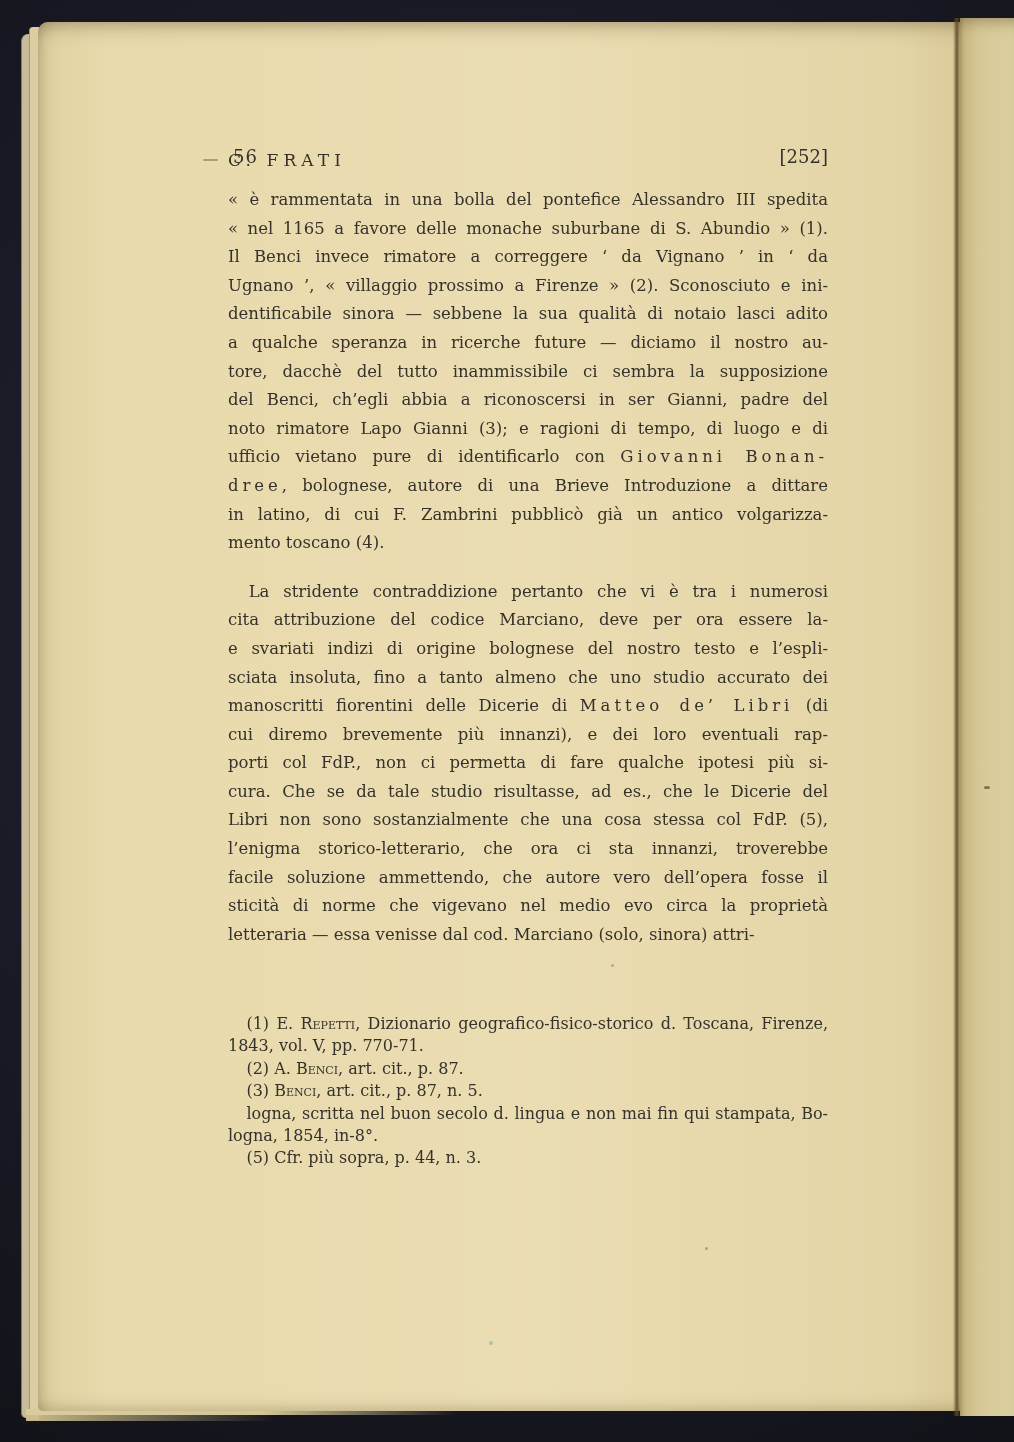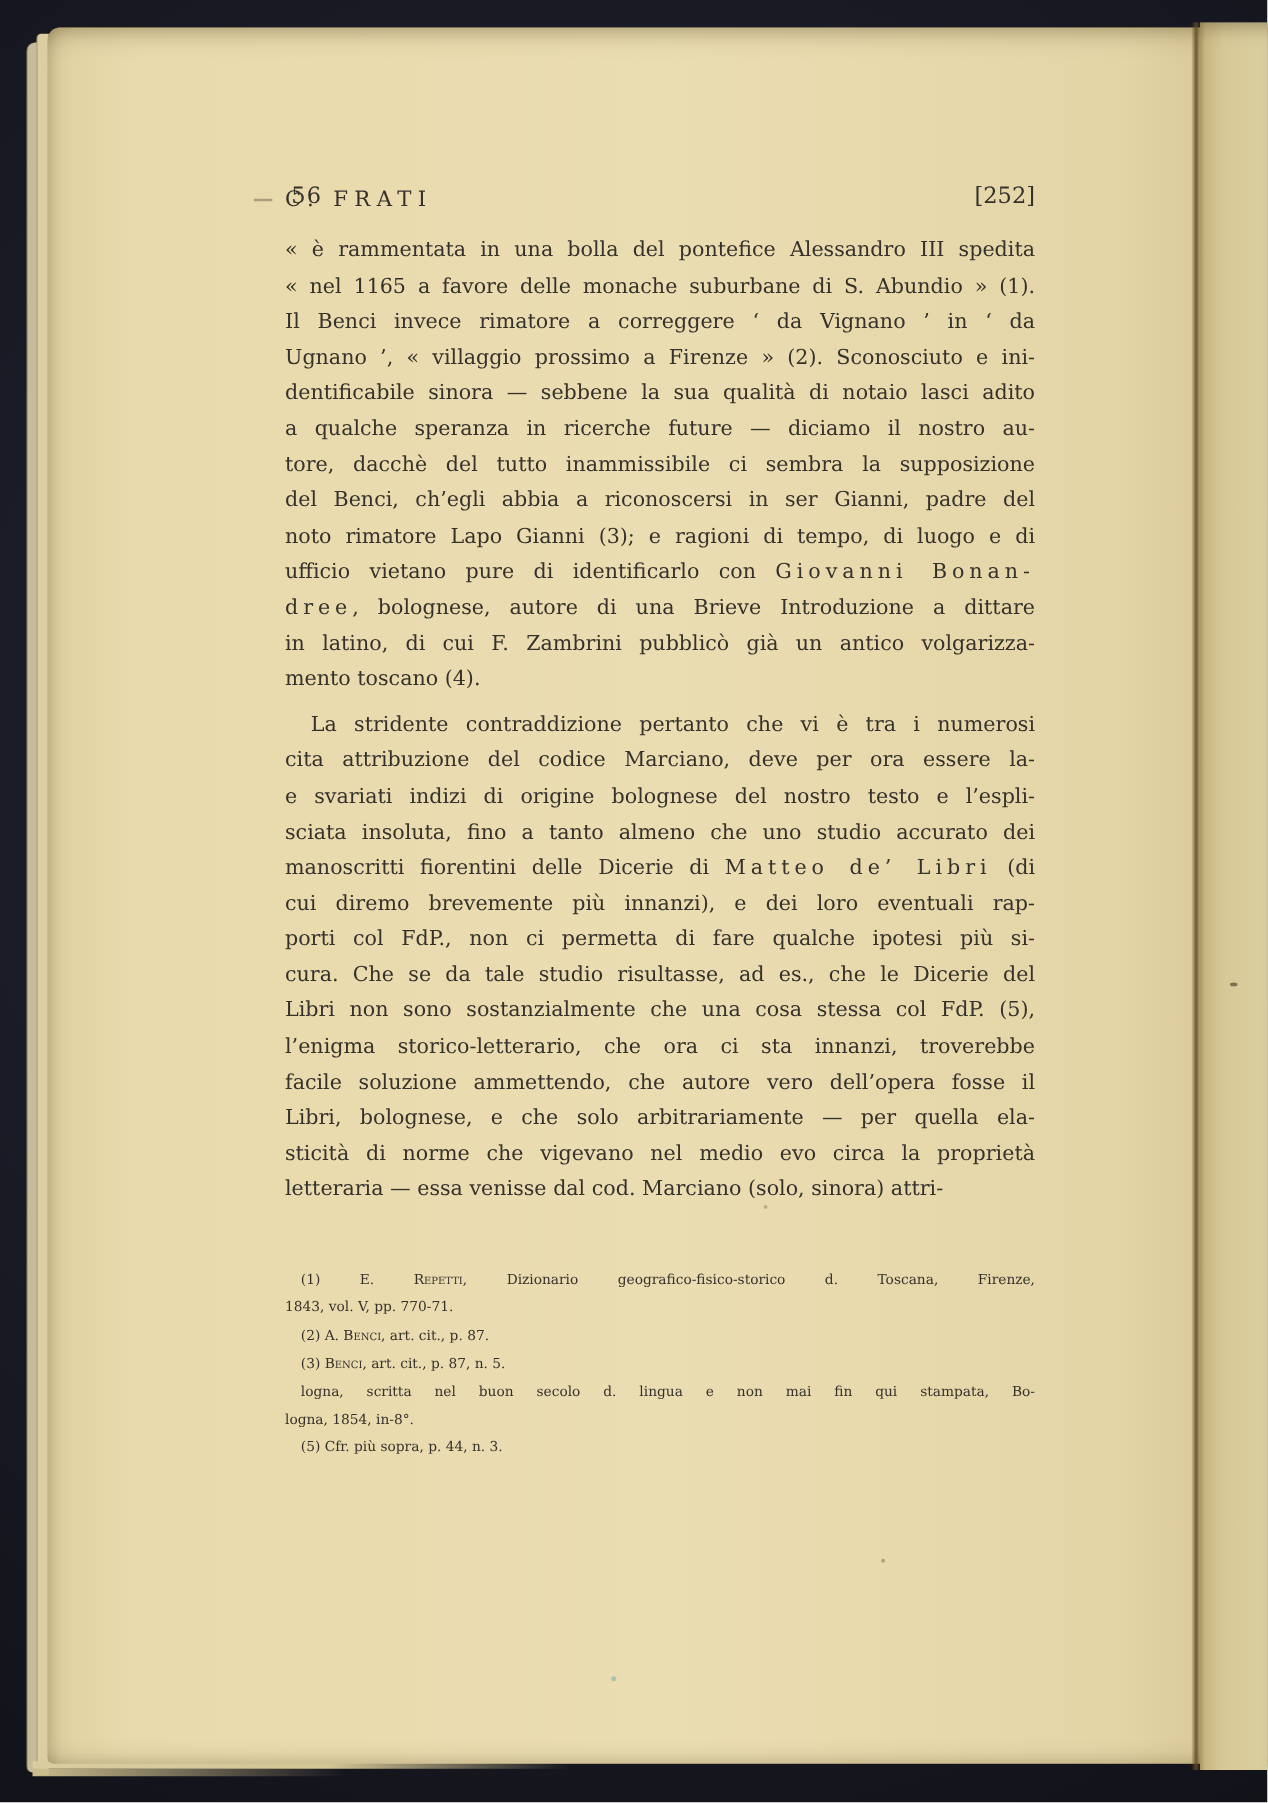--- a/index.html
+++ b/index.html
@@ -43,30 +43,30 @@
   .run-title{position:absolute;left:0;right:0;top:4px;text-align:left;
              font-size:17px;letter-spacing:.3em;}
   .col-ref{position:absolute;right:0;top:0;font-size:18px;text-align:center;}
 
   
   .body-col{position:absolute;left:190px;top:164px;width:600px;
             font-size:16.5px;line-height:28.6px;}
   .para{text-align:justify;}
   .para .line{text-align:justify;text-align-last:justify;text-justify:inter-word;}
   .para .line.last{text-align-last:left;}
-  .p2{margin-top:8px;}
+  .p2{margin-top:20px;}
   .indent-first .line:first-child{text-indent:1.25em;}
 
   .s-i{}
   .s-sc{font-variant:small-caps;}
   .s-sp{letter-spacing:.24em;}
 
   
   .footnotes{position:absolute;left:190px;top:991px;width:600px;
-             font-size:11px;line-height:22.4px;}
+             font-size:16px;line-height:22.4px;}
   .footnote .line{text-align:justify;text-align-last:justify;text-justify:inter-word;}
   .footnote .line.last{text-align-last:left;}
   .footnote.indent-first .line:first-child{text-indent:1.15em;}
 
   
   .artifact{position:absolute;border-radius:50%;}
   .dash{left:203px;top:159px;width:15px;height:2px;border-radius:1px;background:rgba(80,68,45,.4);}
   .spk1{left:984px;top:786px;width:6px;height:3px;background:rgba(90,74,48,.7);}
   .spk2{left:489px;top:1341px;width:4px;height:4px;background:rgba(150,190,180,.8);}
   .spk3{left:705px;top:1247px;width:3px;height:3px;background:rgba(120,100,60,.5);}
@@ -111,21 +111,20 @@
           <div class="line"><span>cita attribuzione del codice Marciano, deve per ora essere la-</span></div>
           <div class="line"><span>e svariati indizi di origine bolognese del nostro testo e l’espli-</span></div>
           <div class="line"><span>sciata insoluta, fino a tanto almeno che uno studio accurato dei</span></div>
           <div class="line"><span>manoscritti fiorentini delle </span><span class="s-i">Dicerie</span><span> di </span><span class="s-sp">Matteo de’ Libri</span><span> (di</span></div>
           <div class="line"><span>cui diremo brevemente più innanzi), e dei loro eventuali rap-</span></div>
           <div class="line"><span>porti col </span><span class="s-i">FdP</span><span>., non ci permetta di fare qualche ipotesi più si-</span></div>
           <div class="line"><span>cura. Che se da tale studio risultasse, ad es., che le </span><span class="s-i">Dicerie</span><span> del</span></div>
           <div class="line"><span>Libri non sono sostanzialmente che una cosa stessa col </span><span class="s-i">FdP</span><span>. (5),</span></div>
           <div class="line"><span>l’enigma storico-letterario, che ora ci sta innanzi, troverebbe</span></div>
           <div class="line"><span>facile soluzione ammettendo, che autore vero dell’opera fosse il</span></div>
-          <div class="line"><span>Libri, bolognese, e che solo arbitrariamente — per quella ela-</span></div>
           <div class="line"><span>sticità di norme che vigevano nel medio evo circa la proprietà</span></div>
           <div class="line last"><span>letteraria — essa venisse dal cod. Marciano (solo, sinora) attri-</span></div>
         </div>
     </div>
 
     <div class="footnotes">
       <div class="footnote indent-first">
           <div class="line"><span>(1) E. </span><span class="s-sc">Repetti</span><span>, </span><span class="s-i">Dizionario geografico-fisico-storico d. Toscana,</span><span> Firenze,</span></div>
           <div class="line last"><span>1843, vol. V, pp. 770-71.</span></div>
         </div>

